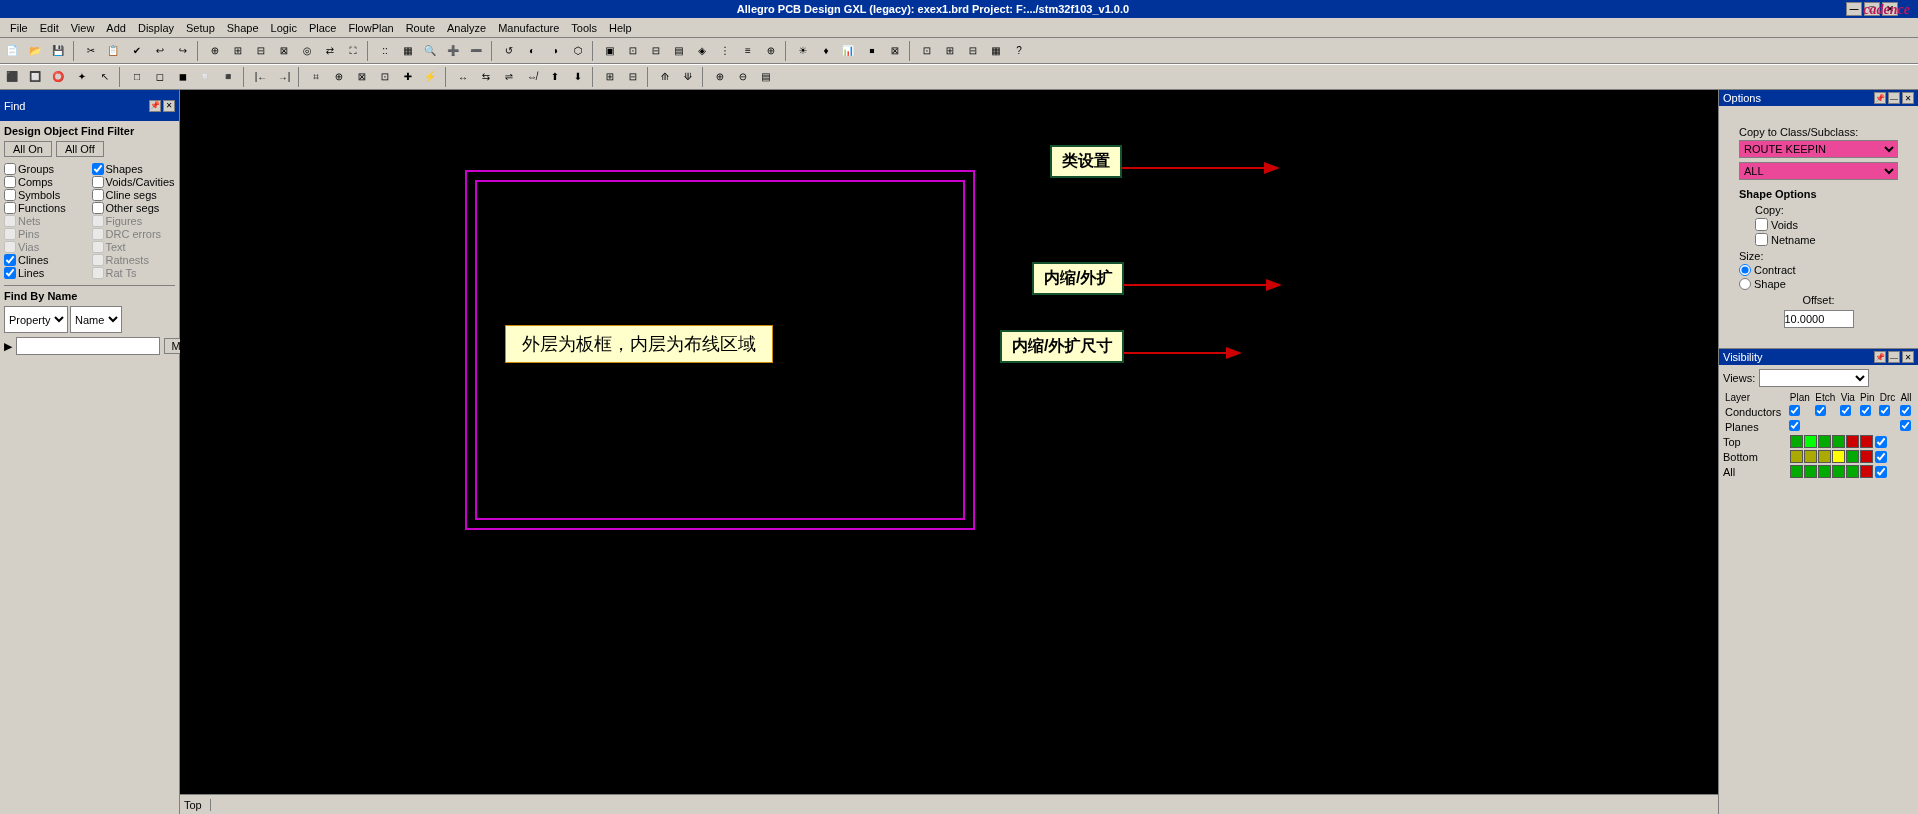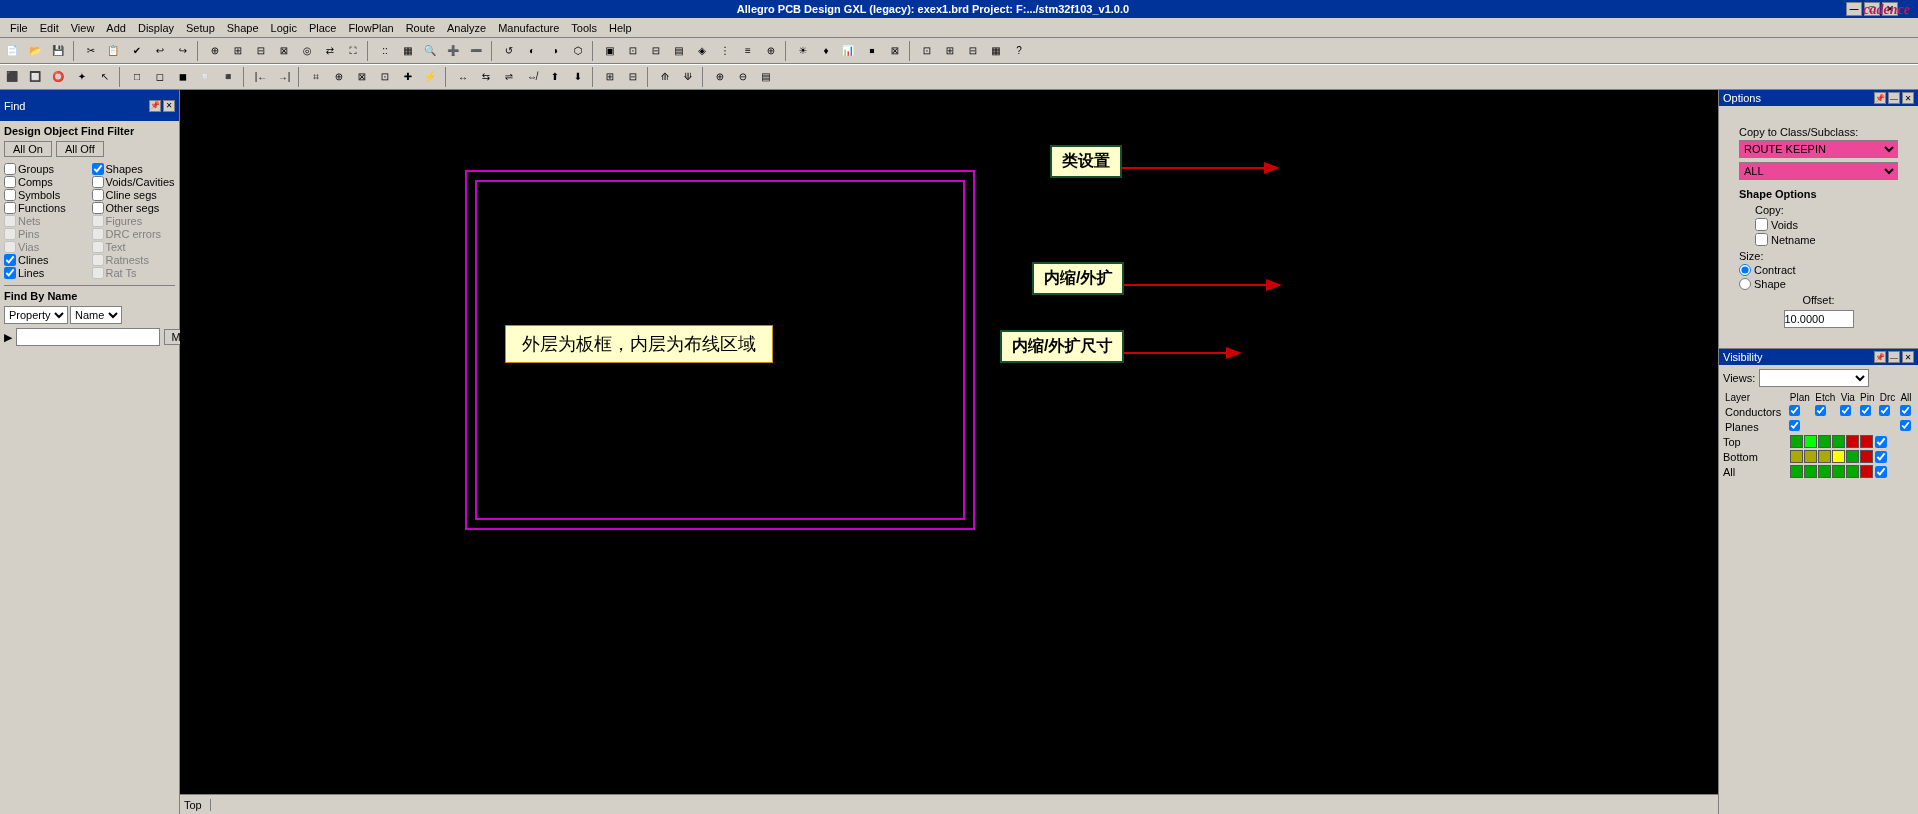--- a/index.html
+++ b/index.html
@@ -36,21 +36,21 @@
 
     .checkbox-grid { display: grid; grid-template-columns: 1fr 1fr; gap: 1px 4px; margin-bottom: 4px; }
     .cb-item { display: flex; align-items: center; gap: 2px; font-size: 11px; }
     .cb-item input[type=checkbox] { width: 12px; height: 12px; }
     .cb-item label { font-size: 11px; cursor: pointer; }
     .cb-item.disabled label { color: #808080; }
 
     .find-by-name { margin-top: 6px; }
     .find-by-name-title { font-size: 11px; font-weight: bold; border-top: 1px solid #808080; padding-top: 4px; margin-bottom: 4px; }
     .find-name-row { display: flex; gap: 2px; align-items: center; margin-bottom: 4px; }
-    .find-name-row select { font-size: 11px; height: 18px; background: white; border: 1px solid #808080; }
+    .find-name-row select { font-size: 11px; height: 27px; background: white; border: 1px solid #808080; }
     .find-input-row { display: flex; gap: 4px; align-items: center; }
     .find-input-row input { flex: 1; height: 18px; font-size: 11px; border: 1px solid #808080; background: white; }
     .more-btn { background: #d4d0c8; border: 1px solid #808080; padding: 1px 6px; font-size: 11px; cursor: pointer; }
 
     
     #canvas-area { flex: 1; background: #1a1a1a; position: relative; overflow: hidden; }
     #pcb-canvas { width: 100%; height: 100%; position: relative; background: #000000; }
 
     
     .board-outer { position: absolute; left: 285px; top: 80px; width: 510px; height: 360px; border: 2px solid #cc00cc; }

